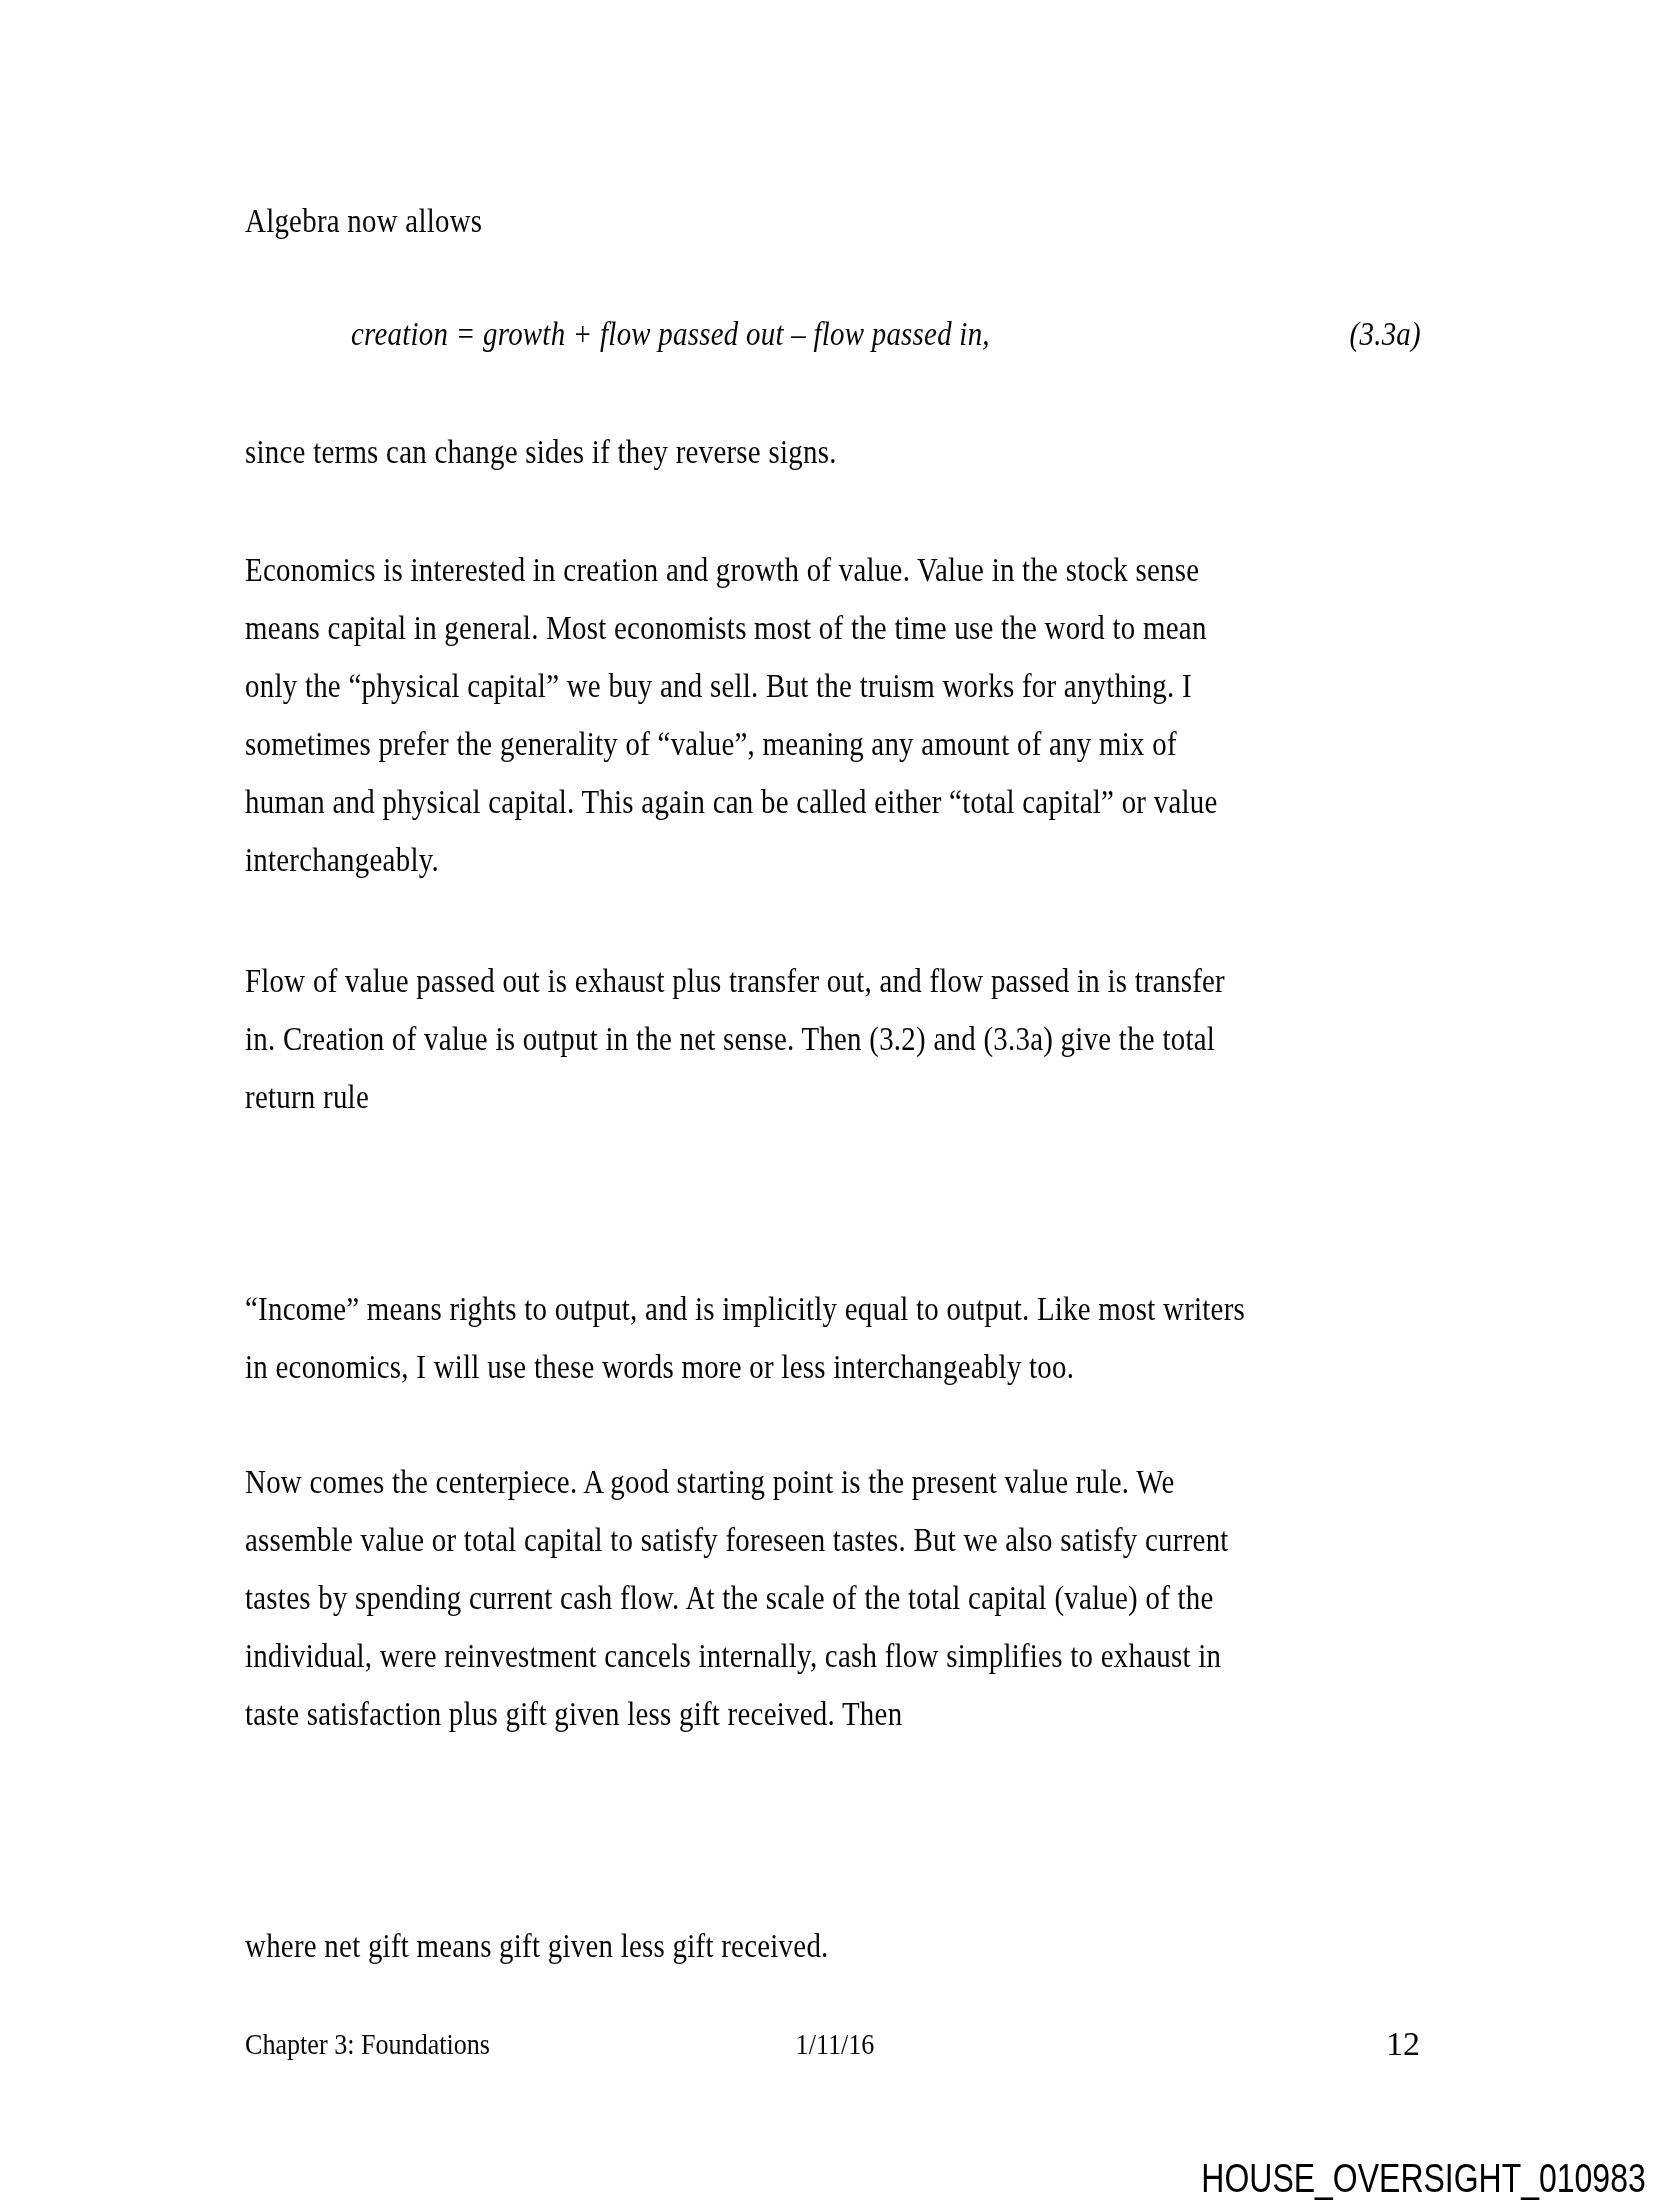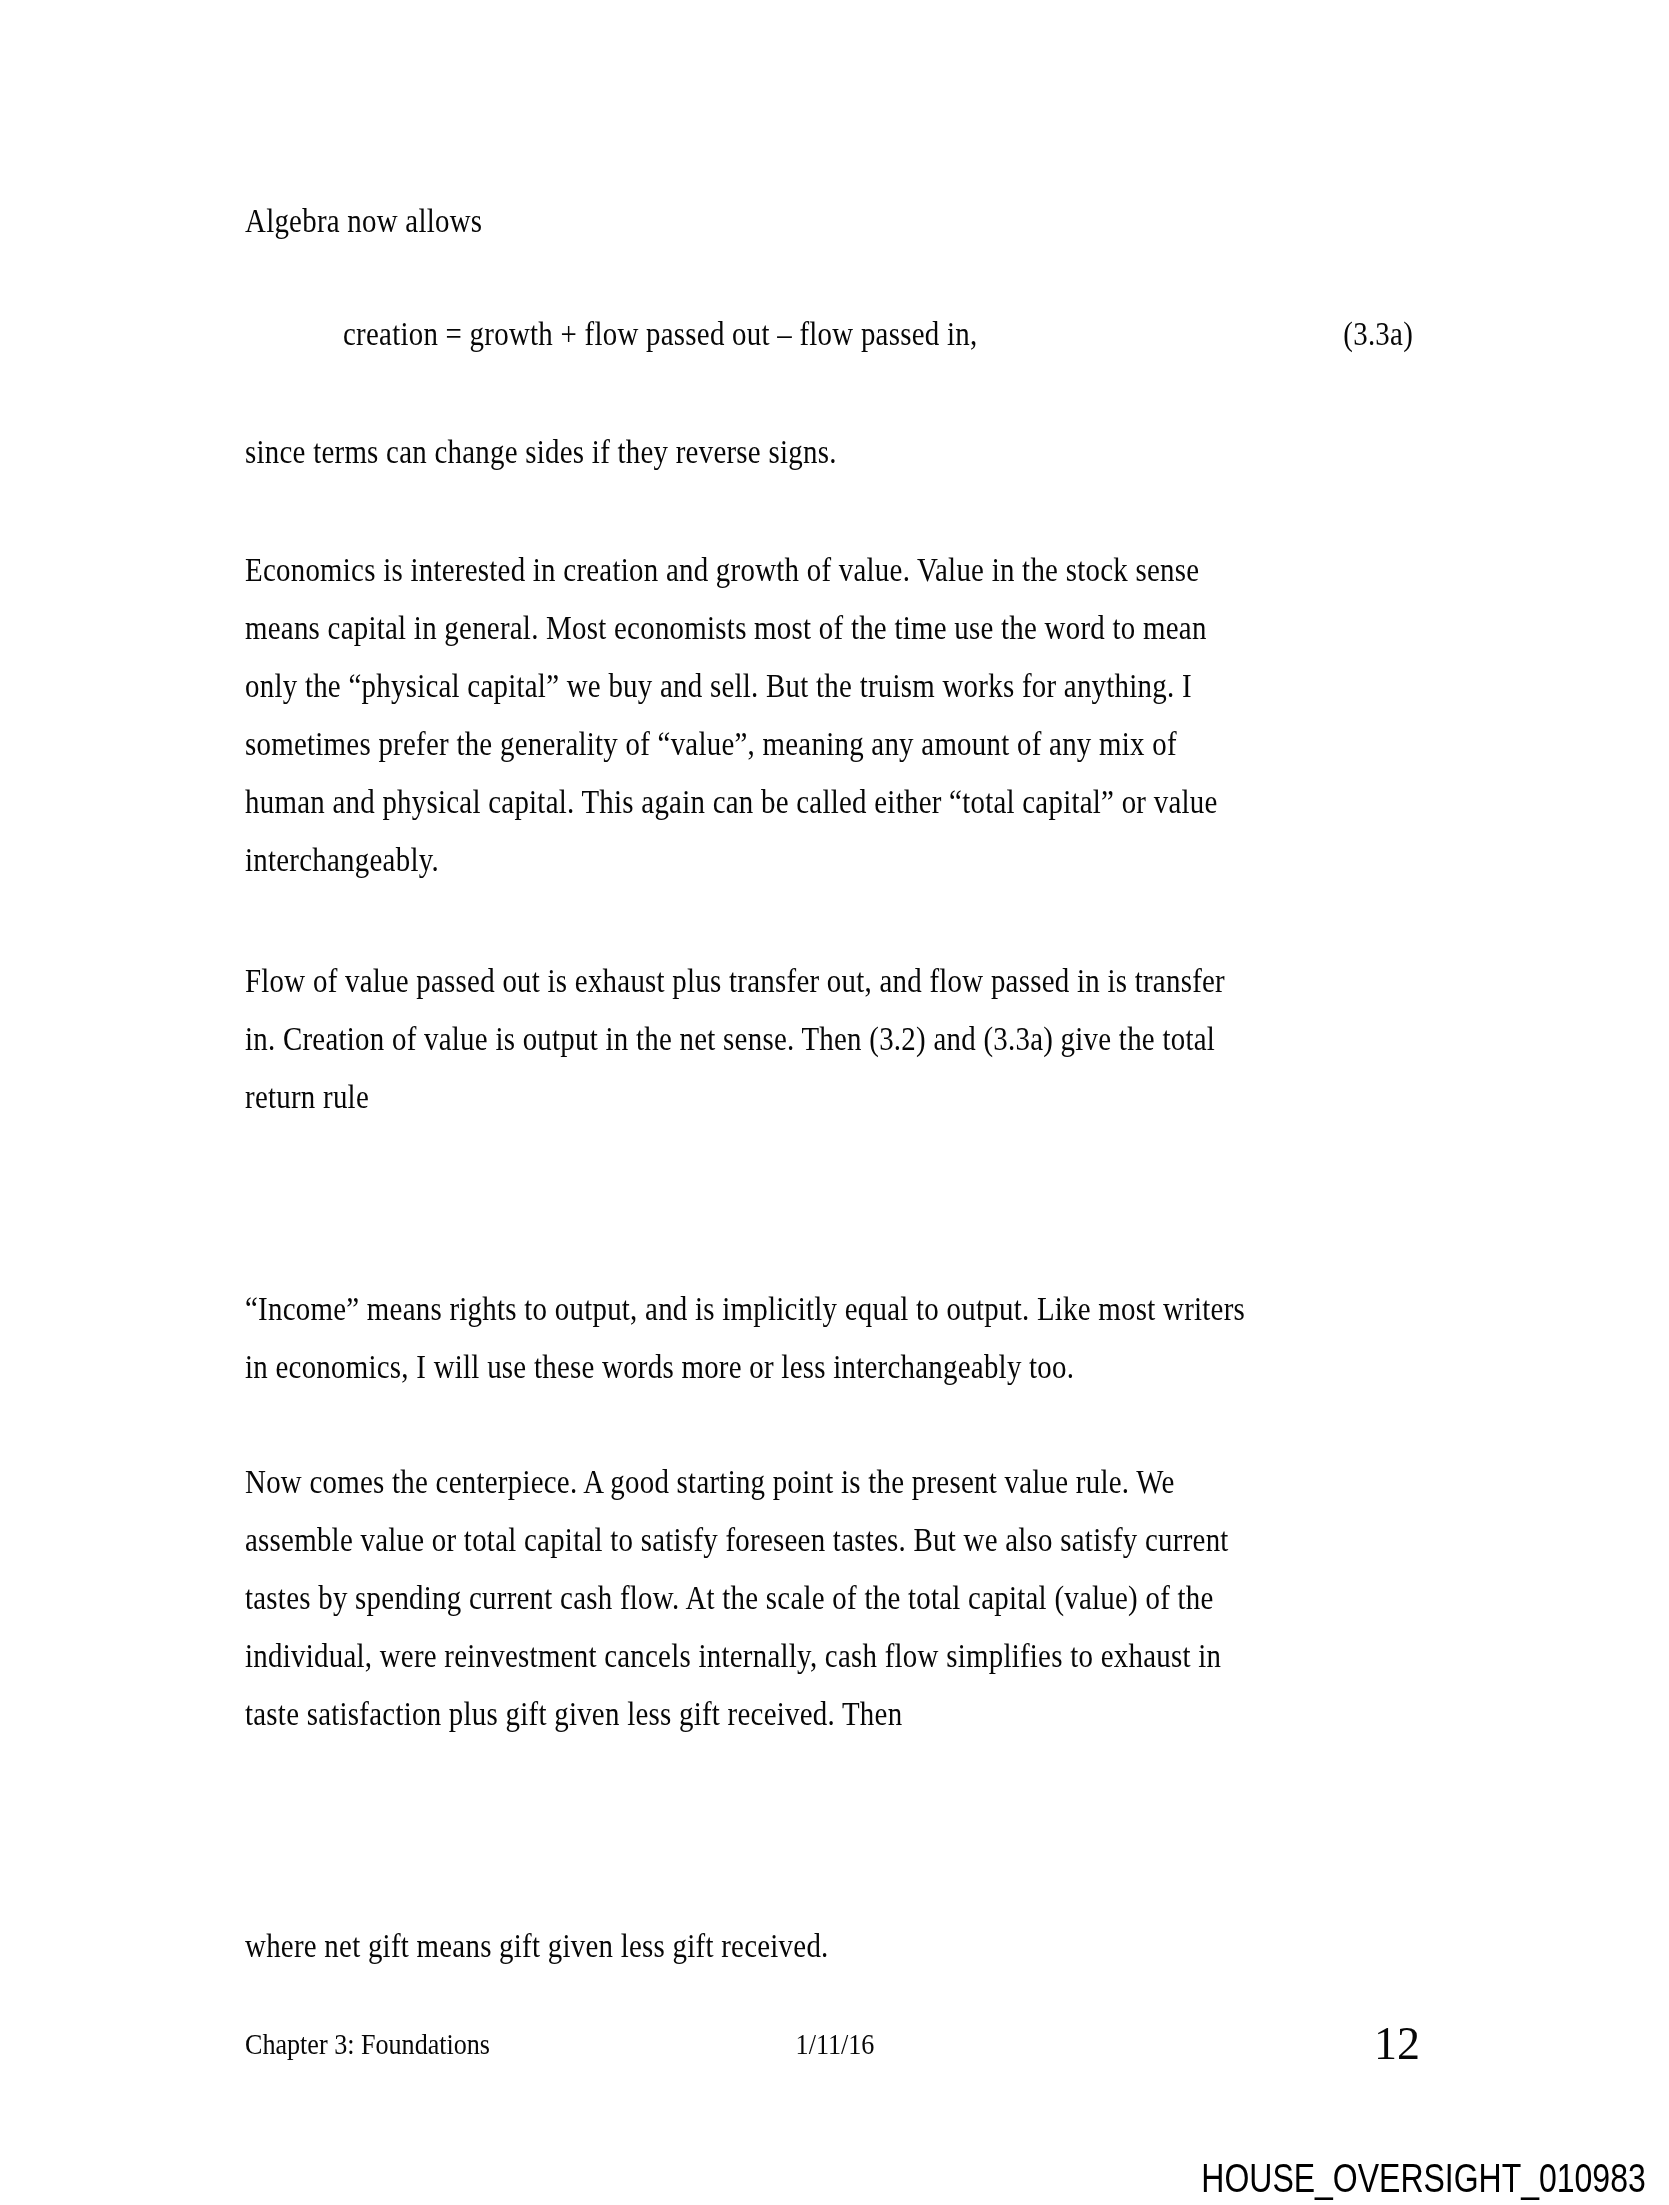--- a/index.html
+++ b/index.html
@@ -24,25 +24,26 @@
     font-size: 34px;
     line-height: 58px;
     white-space: pre-line;
     transform: scaleX(0.85);  
     transform-origin: 0 0;
     letter-spacing: 0.3px;
   }
   
   .eq-line {
     position: absolute;
-    left: 245px;
+    left: 253px;
     width: 1168px;            
     height: 58px;
     font-size: 34px;
     line-height: 58px;
+    font-style: italic;
   }
   .eq-formula {
     position: absolute;
     left: 98px;
     white-space: nowrap;
     transform: scaleX(0.85);
     transform-origin: 0 0;
     letter-spacing: 0.3px;
   }
   .eq-tag {
@@ -68,21 +69,21 @@
     top: 2027px;
     font-size: 29px;
     line-height: 34px;
     transform: translateX(-50%) scaleX(0.9);
     white-space: nowrap;
   }
   .footer-page-number {
     position: absolute;
     right: 249px;
     top: 2025px;
-    font-size: 46px;
+    font-size: 34px;
     line-height: 37px;
   }
   .bates {
     position: absolute;
     right: 23px;
     top: 2157px;
     font-family: "Liberation Sans", "DejaVu Sans", sans-serif;
     font-size: 41px;
     line-height: 43px;
     white-space: nowrap;

